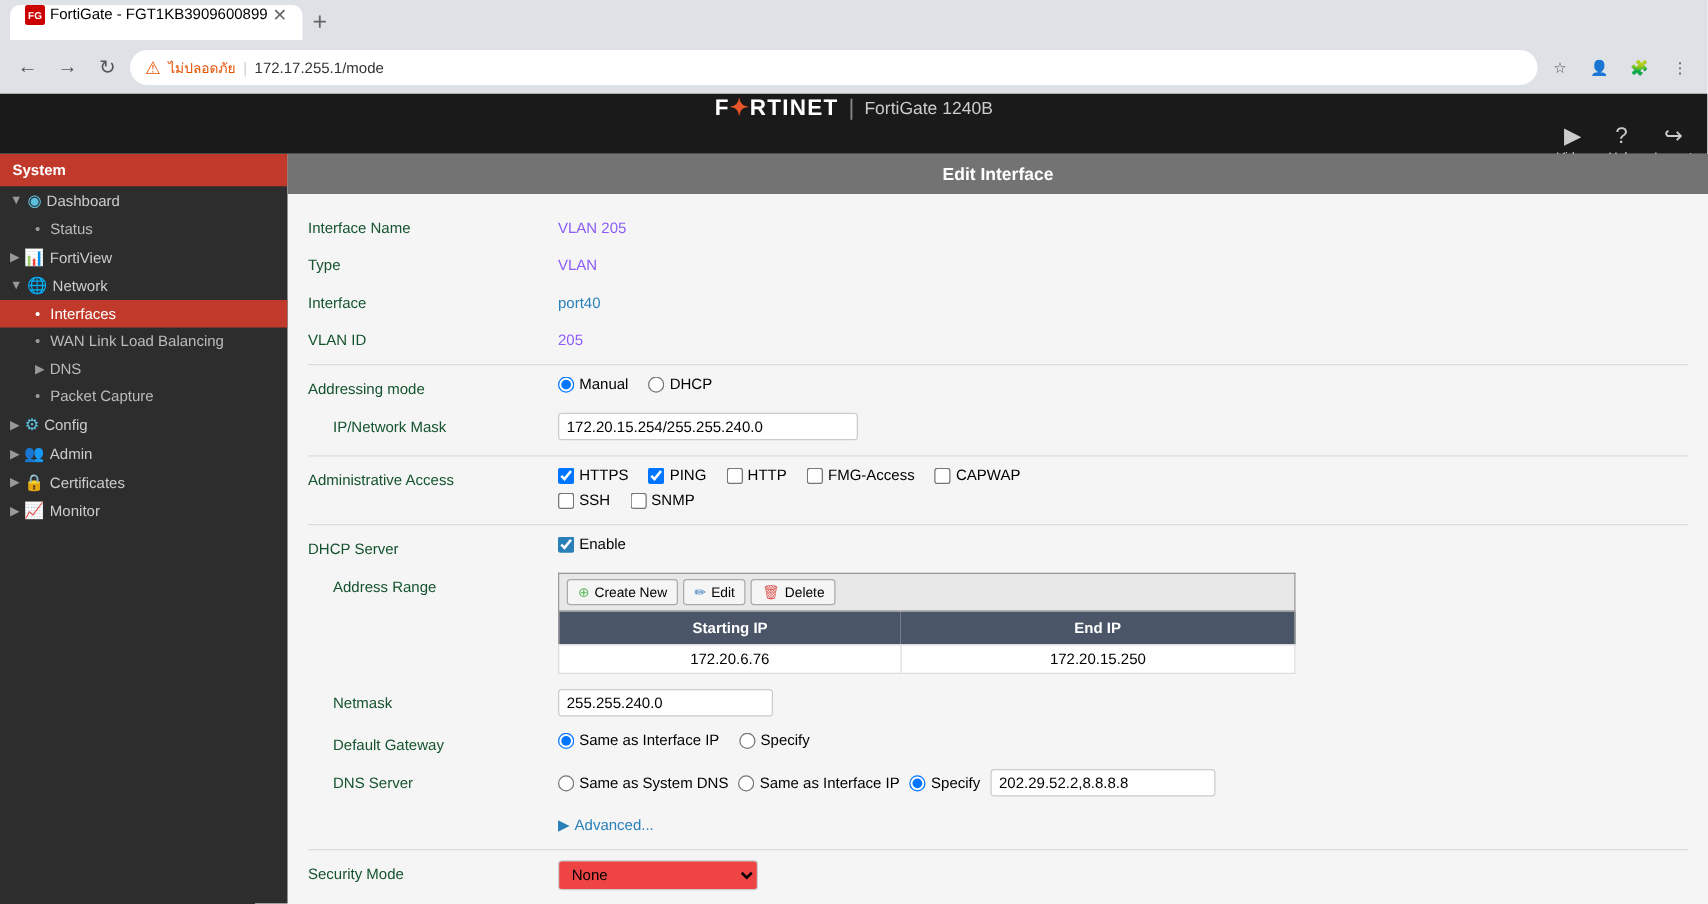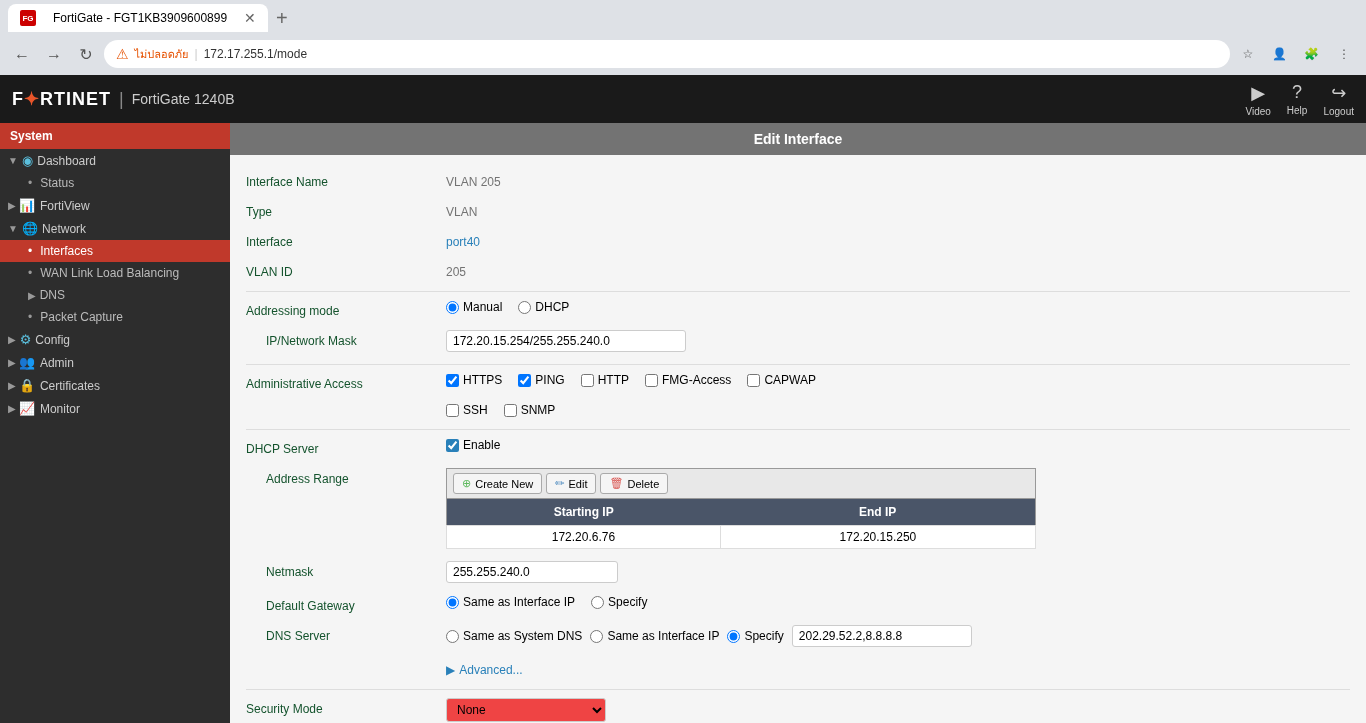--- a/index.html
+++ b/index.html
@@ -1,58 +1,58 @@
 <!DOCTYPE html>
 <html><head>
   <meta charset="utf-8">
   <style>
     * { margin: 0; padding: 0; box-sizing: border-box; }
     body { font-family: Arial, sans-serif; font-size: 12px; background: #f0f0f0; width: 1366px; height: 723px; overflow: hidden; }
 
     
     .browser-chrome { background: #dee1e6; height: 75px; }
     .tab-bar { display: flex; align-items: center; height: 36px; background: #dee1e6; padding: 0 8px; }
-    .tab { display: flex; align-items: center; background: #fff; border-radius: 8px 8px 0 0; padding: 0 12px; height: 28px; font-size: 12px; gap: 17px; min-width: 200px; }
+    .tab { display: flex; background: #fff; border-radius: 8px 8px 0 0; padding: 0 12px; height: 28px; font-size: 12px; gap: 4px; min-width: 200px; }
     .tab-favicon { width: 16px; height: 16px; background: #c00; border-radius: 2px; display: flex; align-items: center; justify-content: center; color: white; font-size: 8px; font-weight: bold; }
     .tab-close { color: #666; cursor: pointer; font-size: 14px; margin-left: auto; }
     .new-tab-btn { width: 28px; height: 28px; display: flex; align-items: center; justify-content: center; color: #666; font-size: 20px; cursor: pointer; }
     .address-bar { display: flex; align-items: center; height: 36px; background: #dee1e6; padding: 0 8px; gap: 4px; }
     .nav-btn { width: 28px; height: 28px; display: flex; align-items: center; justify-content: center; color: #555; cursor: pointer; font-size: 16px; border-radius: 50%; }
     .url-bar { flex: 1; display: flex; align-items: center; background: #fff; border-radius: 20px; height: 28px; padding: 0 12px; gap: 6px; font-size: 12px; }
     .url-warning { color: #e65100; font-size: 11px; }
     .url-separator { color: #ccc; }
     .url-text { color: #333; }
     .browser-actions { display: flex; align-items: center; gap: 4px; }
     .browser-action-btn { width: 28px; height: 28px; display: flex; align-items: center; justify-content: center; cursor: pointer; color: #555; }
 
     
     .app { display: flex; flex-direction: column; height: 648px; }
 
     
-    .app-header { background: #1a1a1a; height: 48px; display: flex; align-items: center; padding: 0 12px; }
+    .app-header { background: #1a1a1a; height: 48px; display: flex; align-items: center; padding: 0 12px; flex-direction: column; }
     .header-action { display: flex; flex-direction: column; align-items: center; color: #ccc; font-size: 10px; cursor: pointer; gap: 2px; }
 
     
     .app-body { display: flex; flex: 1; overflow: hidden; }
 
     
     .sidebar { width: 230px; background: #2d2d2d; color: #ccc; overflow-y: auto; flex-shrink: 0; }
     .sidebar-item { display: flex; align-items: center; padding: 4px 8px; cursor: pointer; font-size: 12px; gap: 4px; }
     .sidebar-item.active { background: #c0392b; color: white; }
     .sidebar-sub-item { padding-left: 28px; font-size: 12px; color: #bbb; }
     .sidebar-sub-item.active { background: #c0392b; color: white; }
     .sidebar-bottom-item { display: flex; align-items: center; padding: 8px 12px; cursor: pointer; font-size: 13px; color: #ccc; background: #3a3a3a; border-bottom: 1px solid #4a4a4a; }
 
     
     .main-content { flex: 1; overflow-y: auto; background: #f5f5f5; }
     .content-header { background: #737373; color: white; text-align: center; padding: 8px; font-size: 14px; font-weight: bold; }
     .content-body { padding: 16px; }
     .form-row { display: flex; align-items: flex-start; margin-bottom: 12px; }
     .form-label { width: 200px; color: #14532d; font-weight: normal; padding-top: 4px; font-size: 12px; flex-shrink: 0; }
-    .form-value { color: #737373; font-size: 12px; padding-top: 4px; }
+    .form-value { color: #8b5cf6; font-size: 12px; padding-top: 4px; }
     .form-value.link { color: #2980b9; text-decoration: none; }
     .form-divider { border: none; border-top: 1px solid #ddd; margin: 8px 0; }
     .radio-group { display: flex; align-items: center; gap: 16px; }
     .radio-option { display: flex; align-items: center; gap: 4px; cursor: pointer; }
     .text-input { border: 1px solid #ccc; border-radius: 3px; padding: 3px 6px; font-size: 12px; background: white; }
     .text-input-wide { width: 240px; }
     .checkbox-group { display: flex; flex-wrap: wrap; gap: 16px; align-items: center; }
     .checkbox-option { display: flex; align-items: center; gap: 4px; cursor: pointer; }
 
     
@@ -272,21 +272,21 @@
               </label>
               <label class="checkbox-option">
                 <input type="checkbox" style="">
                 <span>FMG-Access</span>
               </label>
               <label class="checkbox-option">
                 <input type="checkbox" style="">
                 <span>CAPWAP</span>
               </label>
             </div>
-            <div class="checkbox-group" style="margin-top:16px;">
+            <div class="checkbox-group" style="margin-top:6px;">
               <label class="checkbox-option">
                 <input type="checkbox" style="">
                 <span>SSH</span>
               </label>
               <label class="checkbox-option">
                 <input type="checkbox" style="">
                 <span>SNMP</span>
               </label>
             </div>
           </div>

